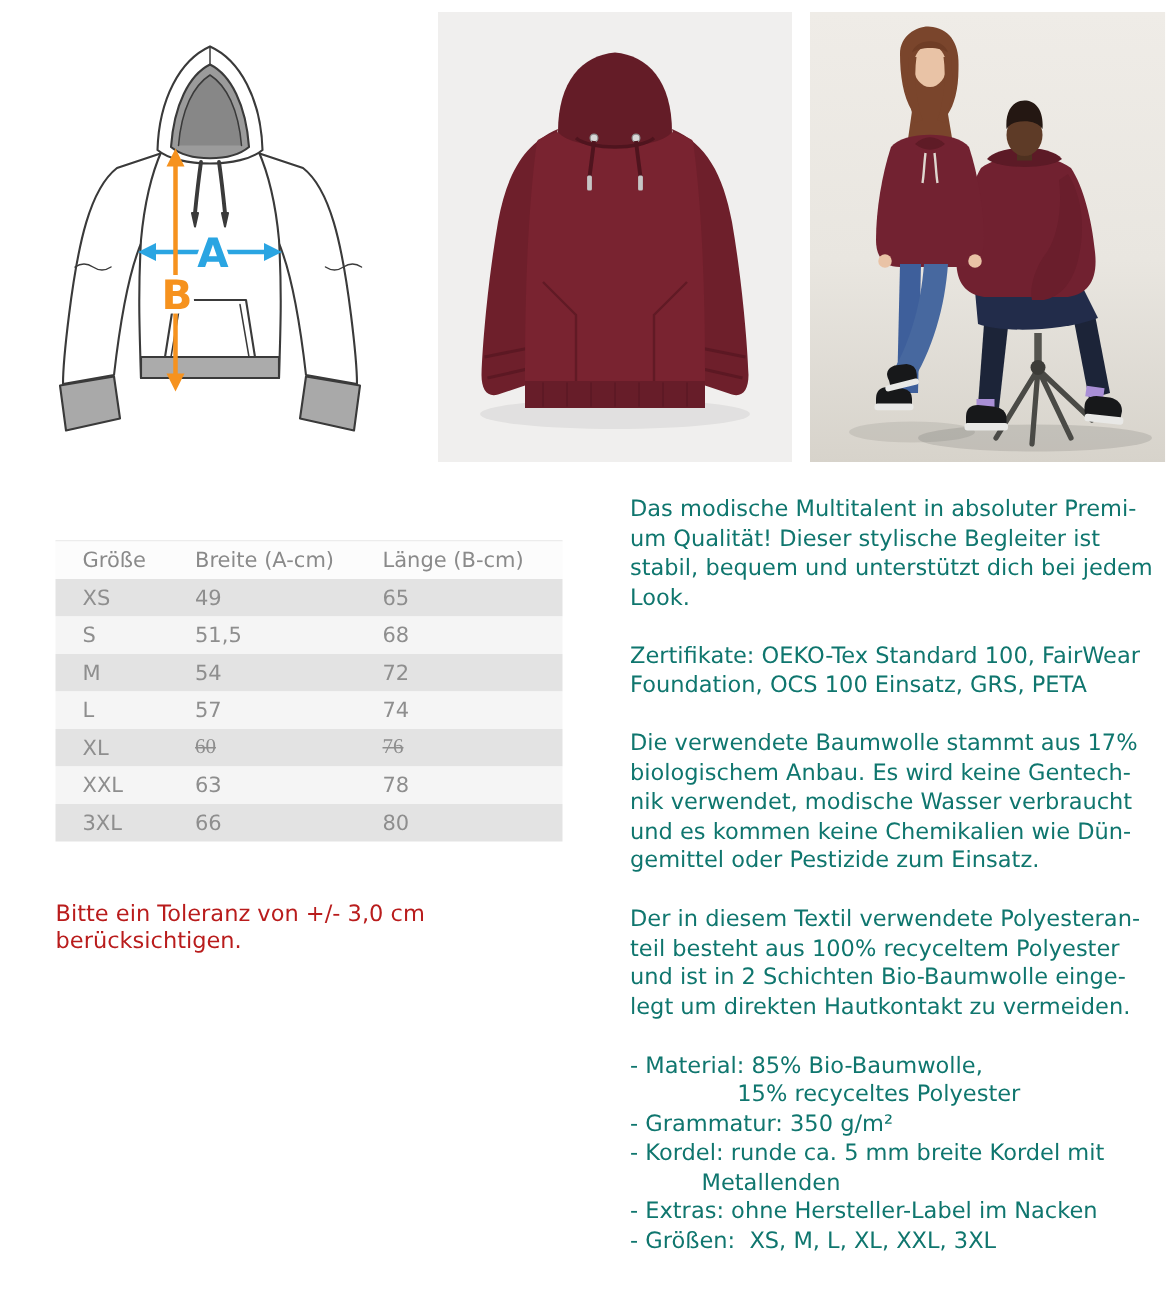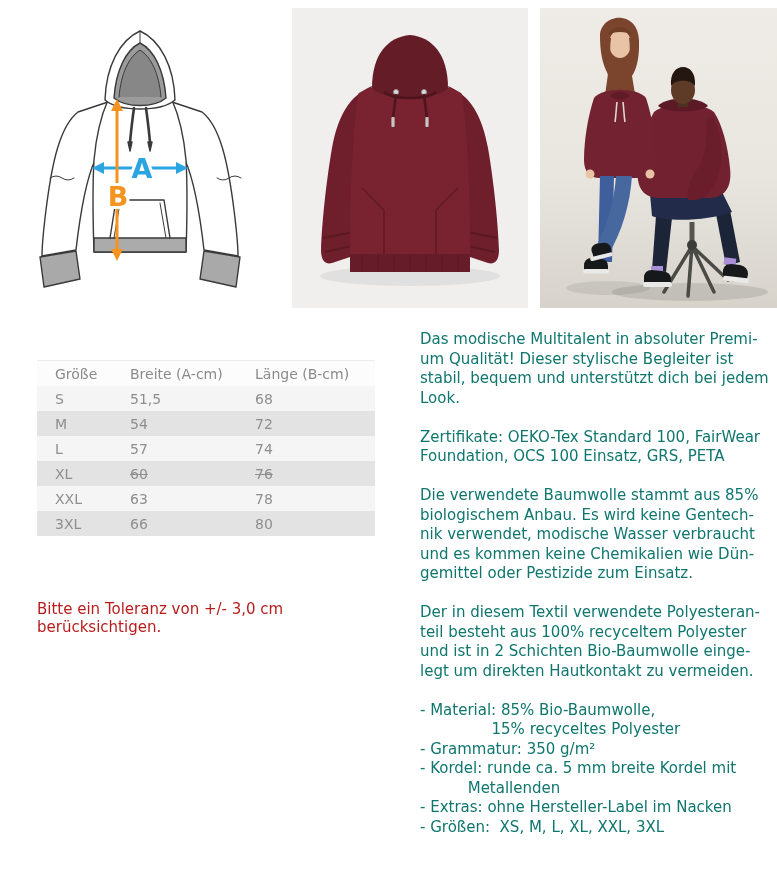--- a/index.html
+++ b/index.html
@@ -16,21 +16,21 @@
   .fig-size-guide svg, .fig-product svg, .fig-models svg { display:block; width:100%; height:100%; }
 
   
   .size-table { position:absolute; left:37px; top:340px; width:338px;
                 font-size:14px; color:#8e8e8e; border-top:1px solid #ececec;margin-top:20px; }
   .t-row { display:grid; grid-template-columns:93px 125px 120px; height:25px; align-items:center; }
   .t-row .t-cell:first-child { padding-left:18px; }
   .t-head { background:#fcfcfc; color:#8a8a8a; }
   .row-dark  { background:#e3e3e3; }
   .row-light { background:#f5f5f5; }
-  .strike { text-decoration: line-through; }
+  .strike { text-decoration: line-through; font-family: Liberation Serif, serif; }
 
   .tolerance { position:absolute; left:37px; top:585px; width:360px;
                font-size:15px; color:#b91c1c; }
 
   
   .right-col { position:absolute; left:420px; top:330px; width:352px;
                font-size:15px; line-height:19.5px; color:#0f766e; }
   .para { margin:0 0 19.5px 0; }
   .para:last-child { margin-bottom:2px; }
   .desc-line { white-space:pre-wrap; }
@@ -175,20 +175,25 @@
       </g>
     </svg>
   </figure>
 
   <div class="size-table">
     <div class="t-row t-head">
       <div class="t-cell">Größe</div>
       <div class="t-cell">Breite (A-cm)</div>
       <div class="t-cell">Länge (B-cm)</div>
     </div>
+    <div class="t-row row-dark">
+      <div class="t-cell">XS</div>
+      <div class="t-cell">49</div>
+      <div class="t-cell">65</div>
+    </div>
     <div class="t-row row-light">
       <div class="t-cell">S</div>
       <div class="t-cell">51,5</div>
       <div class="t-cell">68</div>
     </div>
     <div class="t-row row-dark">
       <div class="t-cell">M</div>
       <div class="t-cell">54</div>
       <div class="t-cell">72</div>
     </div>
@@ -221,21 +226,21 @@
       <div class="desc-line">Das modische Multitalent in absoluter Premi-</div>
       <div class="desc-line">um Qualität! Dieser stylische Begleiter ist</div>
       <div class="desc-line">stabil, bequem und unterstützt dich bei jedem</div>
       <div class="desc-line">Look.</div>
     </div>
     <div class="para">
       <div class="desc-line">Zertifikate: OEKO-Tex Standard 100, FairWear</div>
       <div class="desc-line">Foundation, OCS 100 Einsatz, GRS, PETA</div>
     </div>
     <div class="para">
-      <div class="desc-line">Die verwendete Baumwolle stammt aus 85%</div>
+      <div class="desc-line">Die verwendete Baumwolle stammt aus 17%</div>
       <div class="desc-line">biologischem Anbau. Es wird keine Gentech-</div>
       <div class="desc-line">nik verwendet, modische Wasser verbraucht</div>
       <div class="desc-line">und es kommen keine Chemikalien wie Dün-</div>
       <div class="desc-line">gemittel oder Pestizide zum Einsatz.</div>
     </div>
     <div class="para">
       <div class="desc-line">Der in diesem Textil verwendete Polyesteran-</div>
       <div class="desc-line">teil besteht aus 100% recyceltem Polyester</div>
       <div class="desc-line">und ist in 2 Schichten Bio-Baumwolle einge-</div>
       <div class="desc-line">legt um direkten Hautkontakt zu vermeiden.</div>

